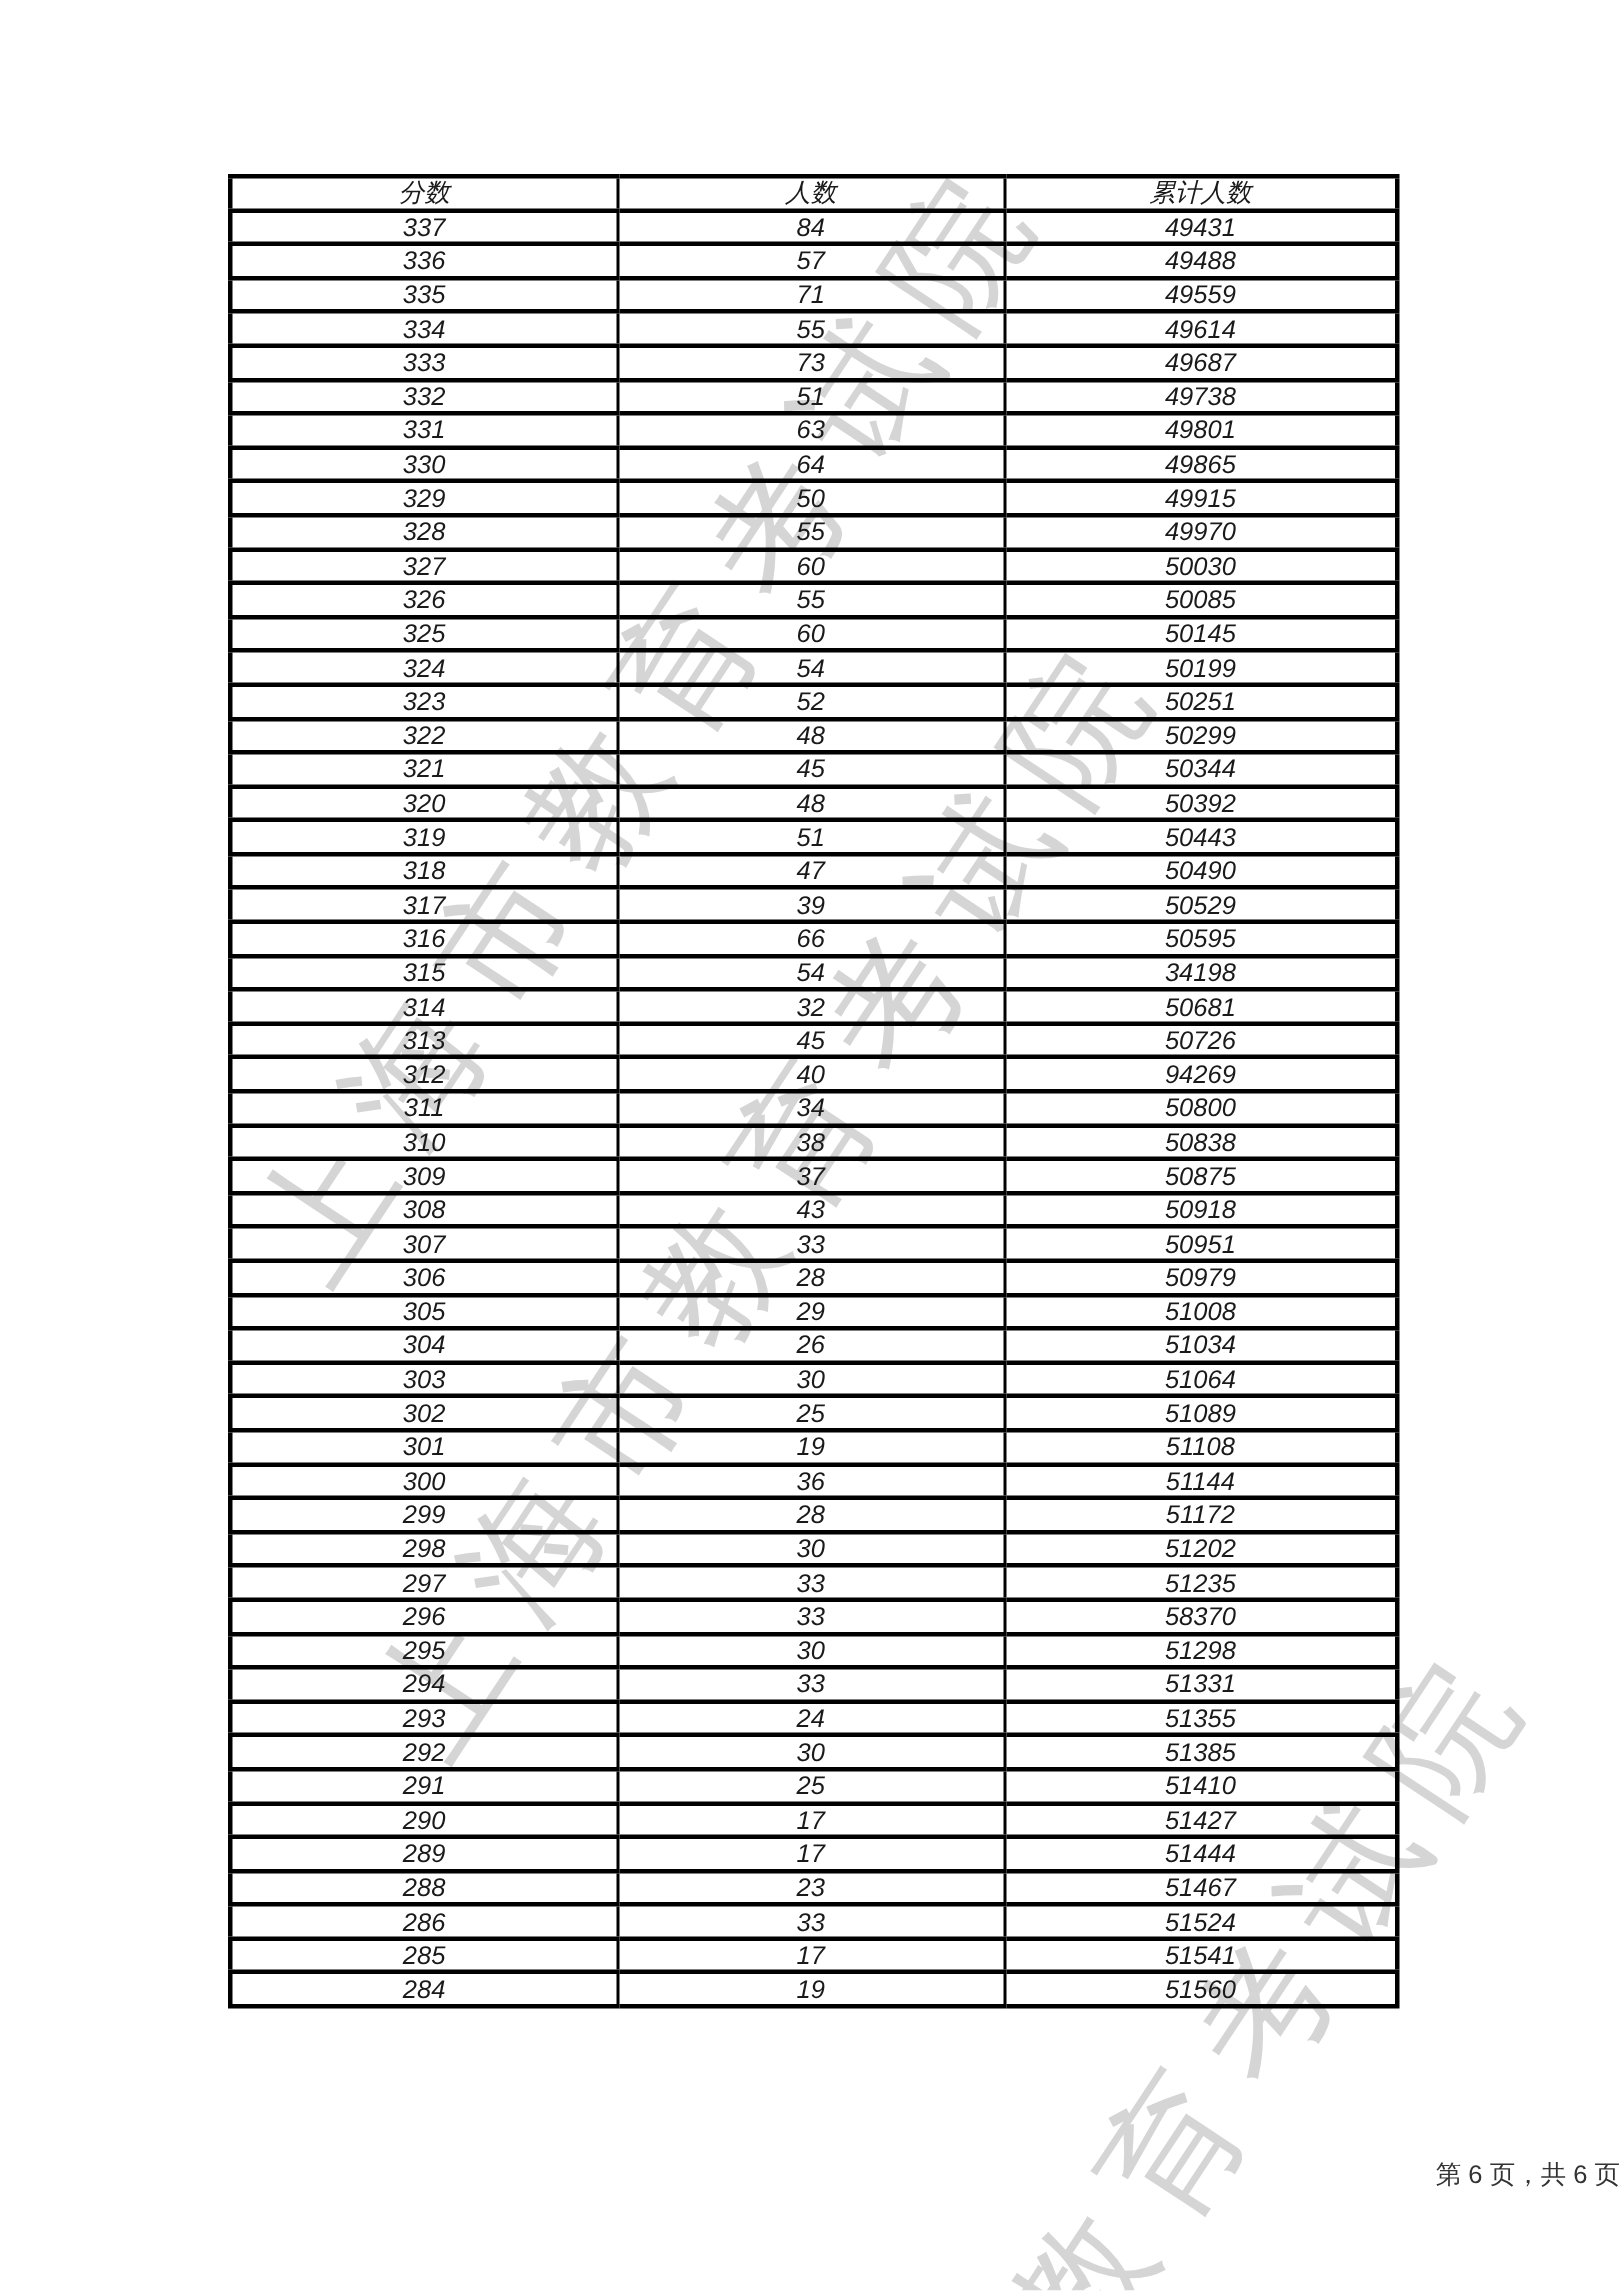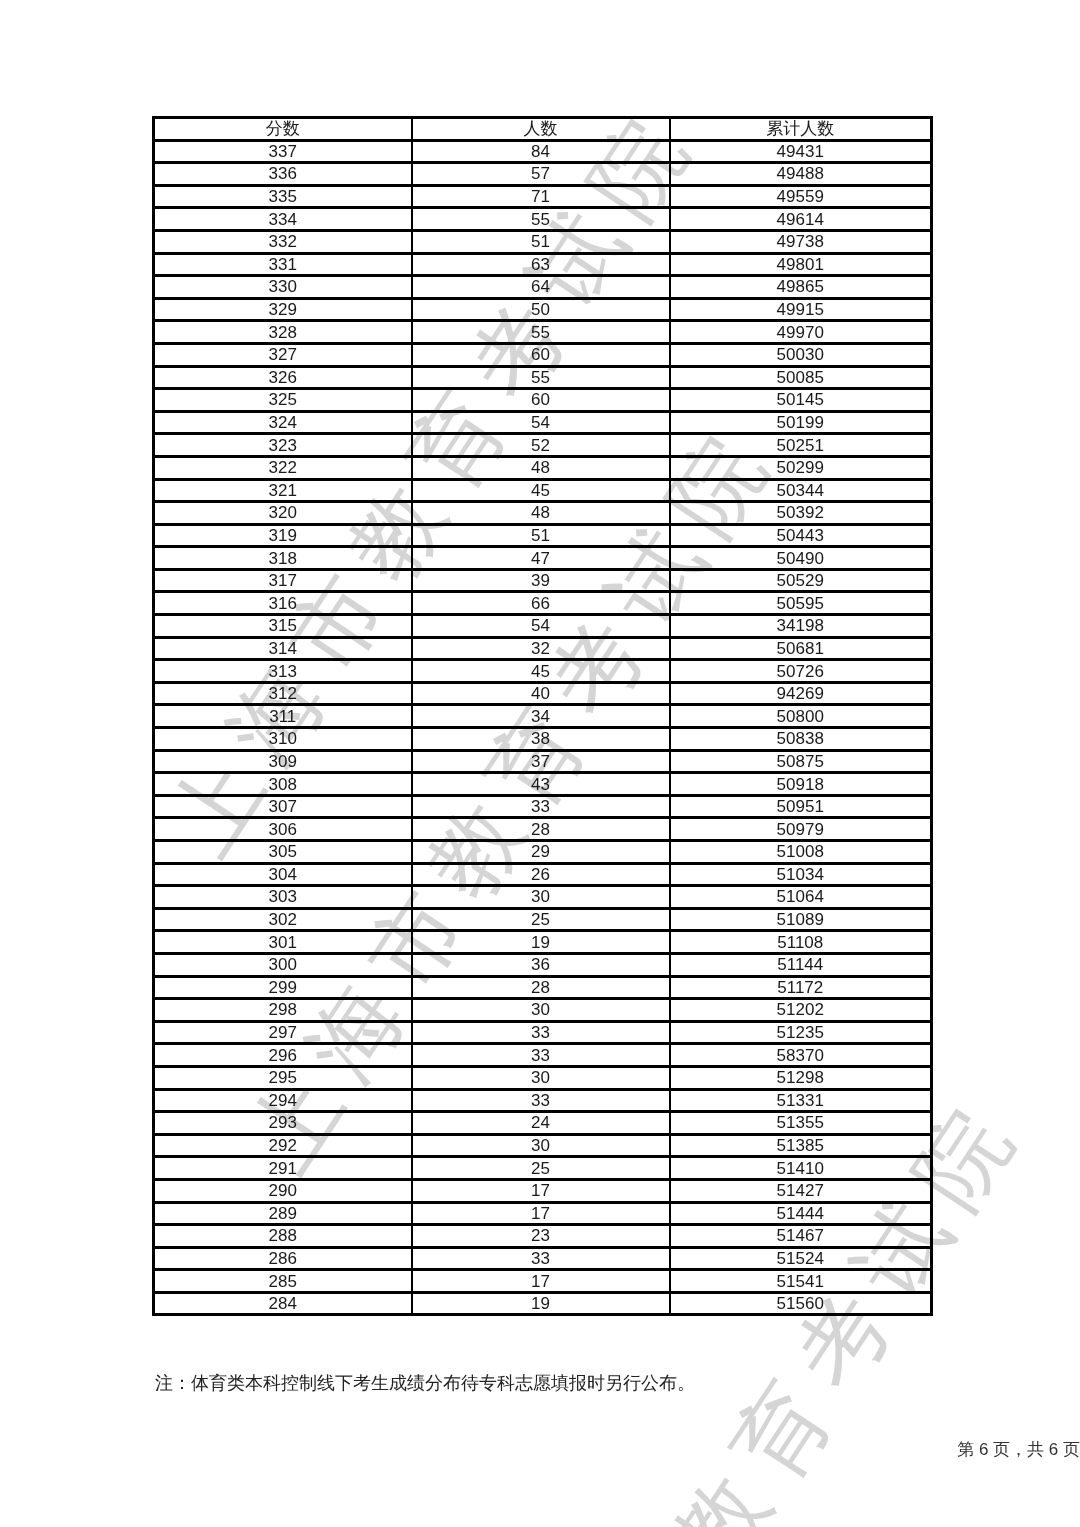--- a/index.html
+++ b/index.html
@@ -54,21 +54,21 @@
     height: 19.6px;
     padding: 0;
     text-align: center;
     vertical-align: middle;
     font-size: 17px;
     line-height: 19px;
     font-weight: normal;
     color: #1a1a1a;
     background: transparent;
   }
-  table.score-table { border: 3px solid #000000; }
+  table.score-table { border: 3px solid #000000; font-style: italic; }
 
   
   .note {
     position: absolute;
     left: 155px;
     top: 1371px;
     font-size: 18px;
     line-height: 24px;
     color: #222222;
     z-index: 1;
@@ -121,20 +121,25 @@
           <td>335</td>
           <td>71</td>
           <td>49559</td>
         </tr>
         <tr>
           <td>334</td>
           <td>55</td>
           <td>49614</td>
         </tr>
         <tr>
+          <td>333</td>
+          <td>73</td>
+          <td>49687</td>
+        </tr>
+        <tr>
           <td>332</td>
           <td>51</td>
           <td>49738</td>
         </tr>
         <tr>
           <td>331</td>
           <td>63</td>
           <td>49801</td>
         </tr>
         <tr>
@@ -363,17 +368,16 @@
           <td>51541</td>
         </tr>
         <tr>
           <td>284</td>
           <td>19</td>
           <td>51560</td>
         </tr>
       </tbody>
   </table>
 
-  <div class="note">注：体育类本科控制线下考生成绩分布待专科志愿填报时另行公布。</div>
 
   <div class="page-footer">第 6 页，共 6 页</div>
 
 </div>
 
 </body></html>

